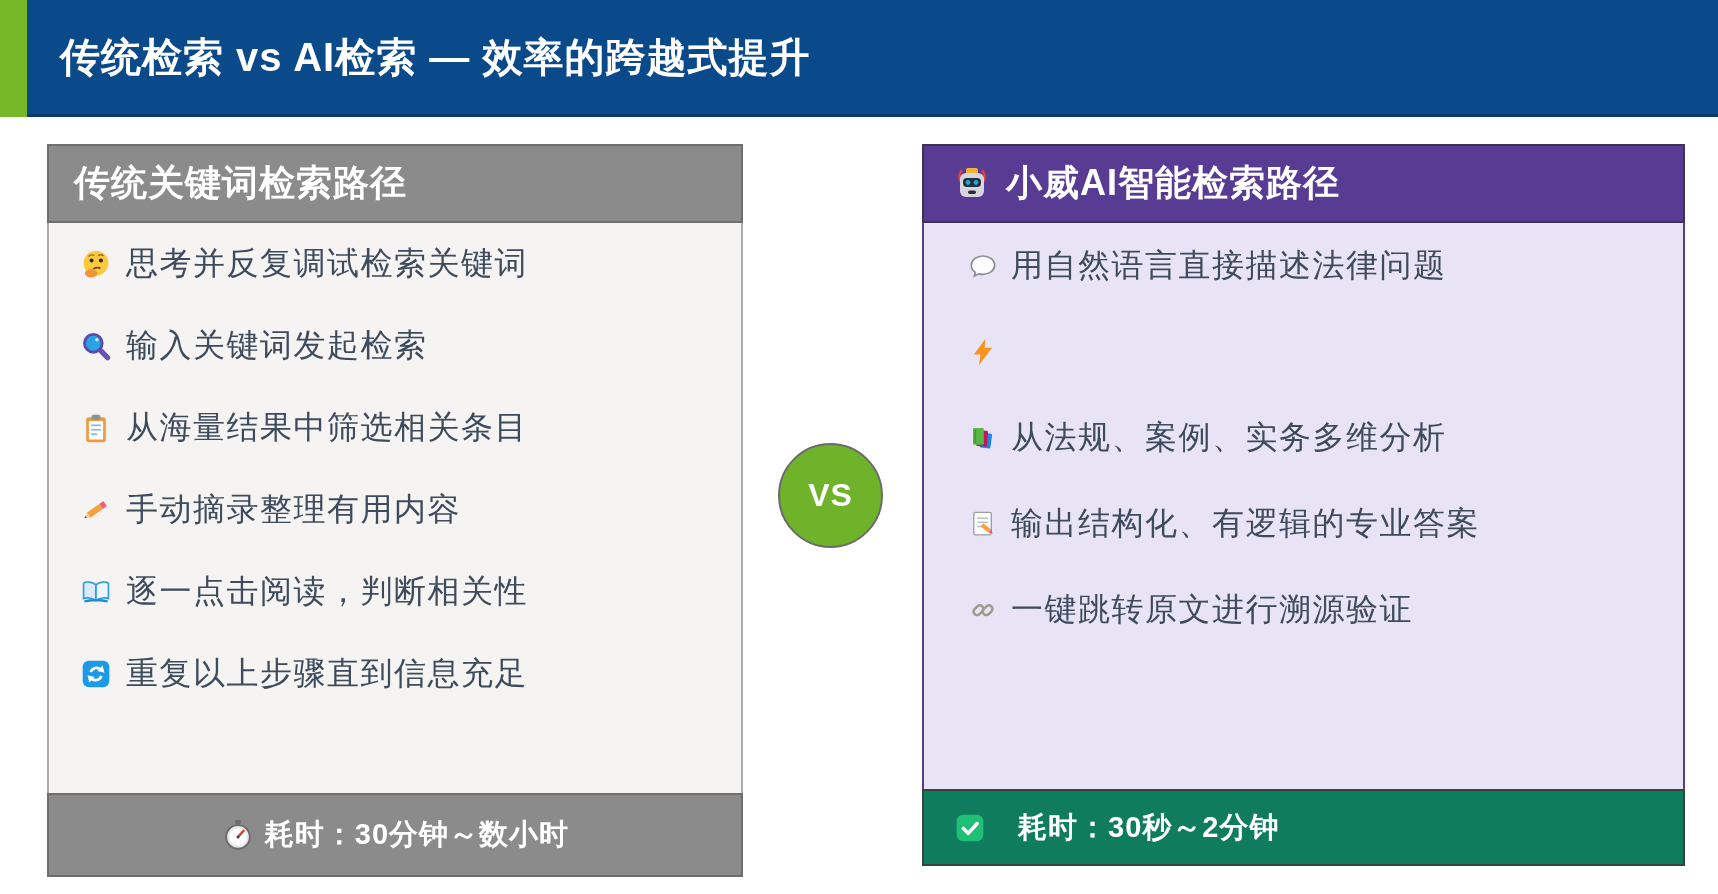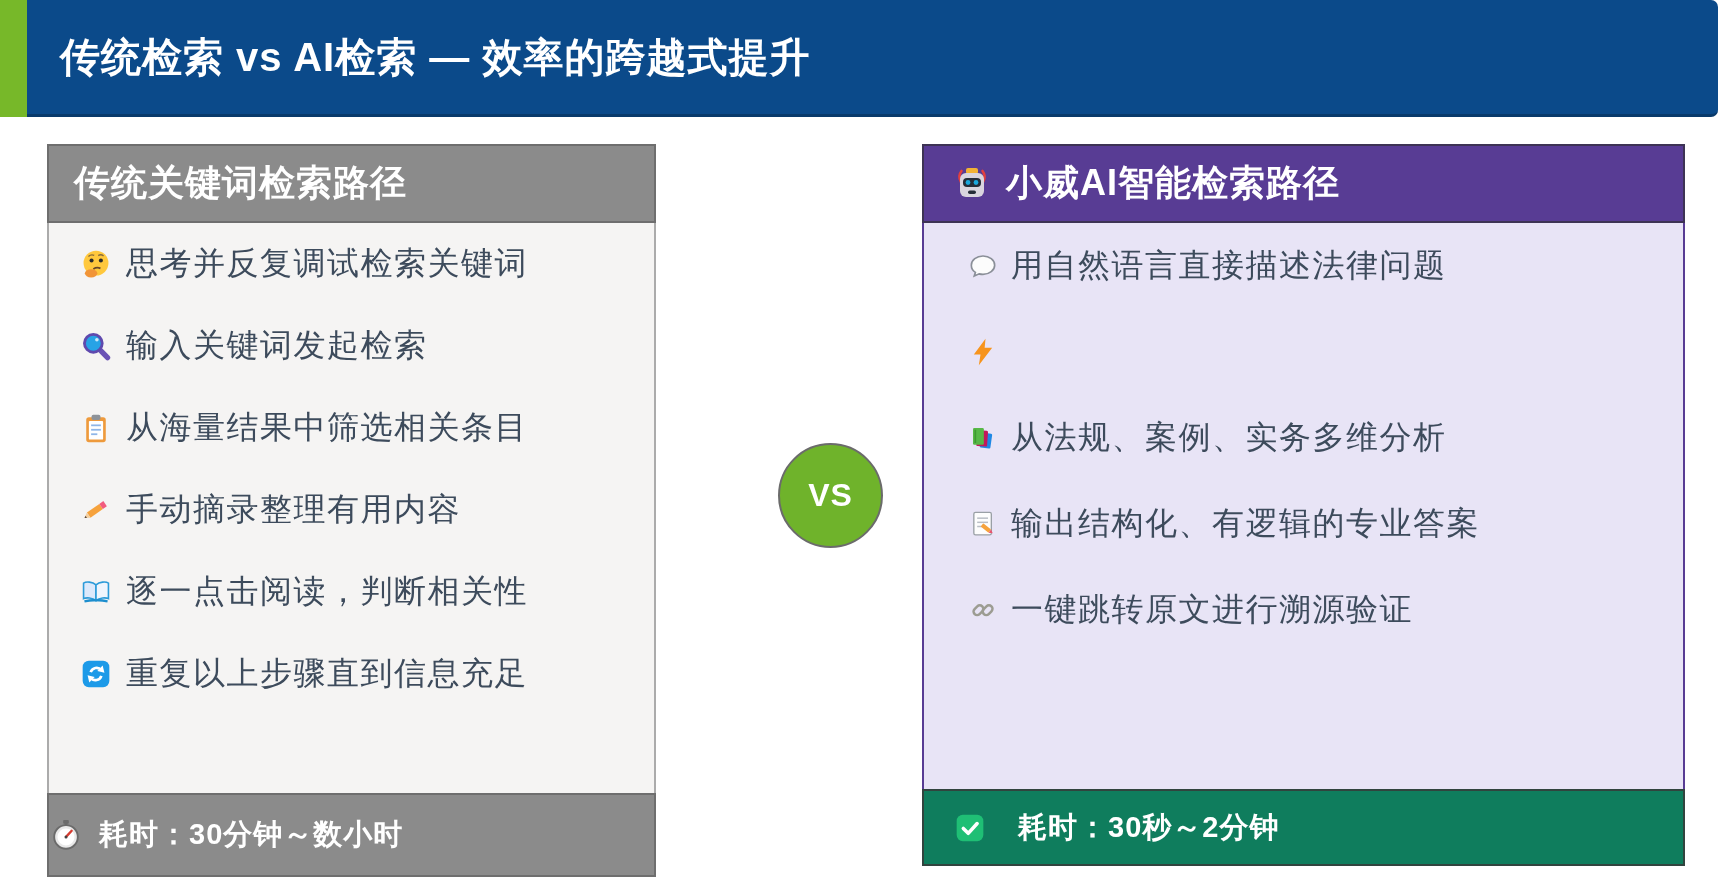--- a/index.html
+++ b/index.html
@@ -6,32 +6,32 @@
   html,body { background:#ffffff; }
   body { font-family:"Liberation Sans","DejaVu Sans",sans-serif; }
   .slide {
     position:relative; width:1718px; height:894px; background:#fff; overflow:hidden;
   }
   
   .topbar {
     position:absolute; left:0; top:0; width:1718px; height:117px;
     background:var(--topbar,#0B4A8A);
     border-bottom:3px solid #093A6B;
-    display:flex; align-items:center;border-radius:7px;
+    display:flex; align-items:center;
   }
   .topbar .accent {
     position:absolute; left:0; top:0; width:27px; height:117px;
     background:var(--accent,#77B829);
   }
   .topbar h1 {
     margin-left:60px; color:#fff; font-size:40px; font-weight:bold; letter-spacing:1px;
   }
   
   .panel { position:absolute; top:144px; }
-  .panel-left  { left:47px;  width:609px; }
+  .panel-left  { left:47px;  width:696px; }
   .panel-right { left:922px; width:763px; }
 
   .panel-header {
     height:79px; display:flex; align-items:center;
     color:#fff; font-size:36px; font-weight:bold; letter-spacing:1px;
   }
   .panel-left  .panel-header { background:var(--panel_gray,#8B8B8B); border:2px solid #6E6E6E; padding-left:25px; }
   .panel-right .panel-header { background:var(--purple,#583C94); border:2px solid #3D3354; padding-left:28px; gap:14px; }
 
   .panel-body { border-top:none; }
@@ -43,21 +43,21 @@
   .panel-right .item { height:86px; padding-left:44px; }
   .item .icon { flex:0 0 auto; display:flex; align-items:center; justify-content:center; }
   .panel-left  .item .icon { width:32px; height:32px; margin-right:14px; }
   .panel-right .item .icon { width:30px; height:30px; margin-right:13px; }
   .item .icon svg { width:100%; height:100%; display:block; }
   .item-text { color:var(--text,#3D4B5C); font-size:32px; letter-spacing:1.5px; white-space:nowrap; }
 
   .panel-footer {
     display:flex; align-items:center; color:#fff; font-weight:bold; font-size:29px; letter-spacing:1px;
   }
-  .panel-left  .panel-footer { height:84px; background:var(--panel_gray,#8B8B8B); border:2px solid #6E6E6E; gap:16px; }
+  .panel-left  .panel-footer { height:84px; background:var(--panel_gray,#8B8B8B); border:2px solid #6E6E6E; gap:10px;justify-content:center; }
   .panel-right .panel-footer { height:77px; background:var(--footer_green,#0F7D5D); border:2px solid #31443E; padding-left:30px; gap:32px; }
   .panel-footer .icon { flex:0 0 auto; display:flex; }
   .panel-left  .panel-footer .icon { width:34px; height:34px; }
   .panel-right .panel-footer .icon { width:32px; height:32px; }
   .panel-footer .icon svg { width:100%; height:100%; display:block; }
 
   .robot-badge { width:40px; height:40px; display:flex; }
   .robot-badge svg { width:100%; height:100%; }
 
   

